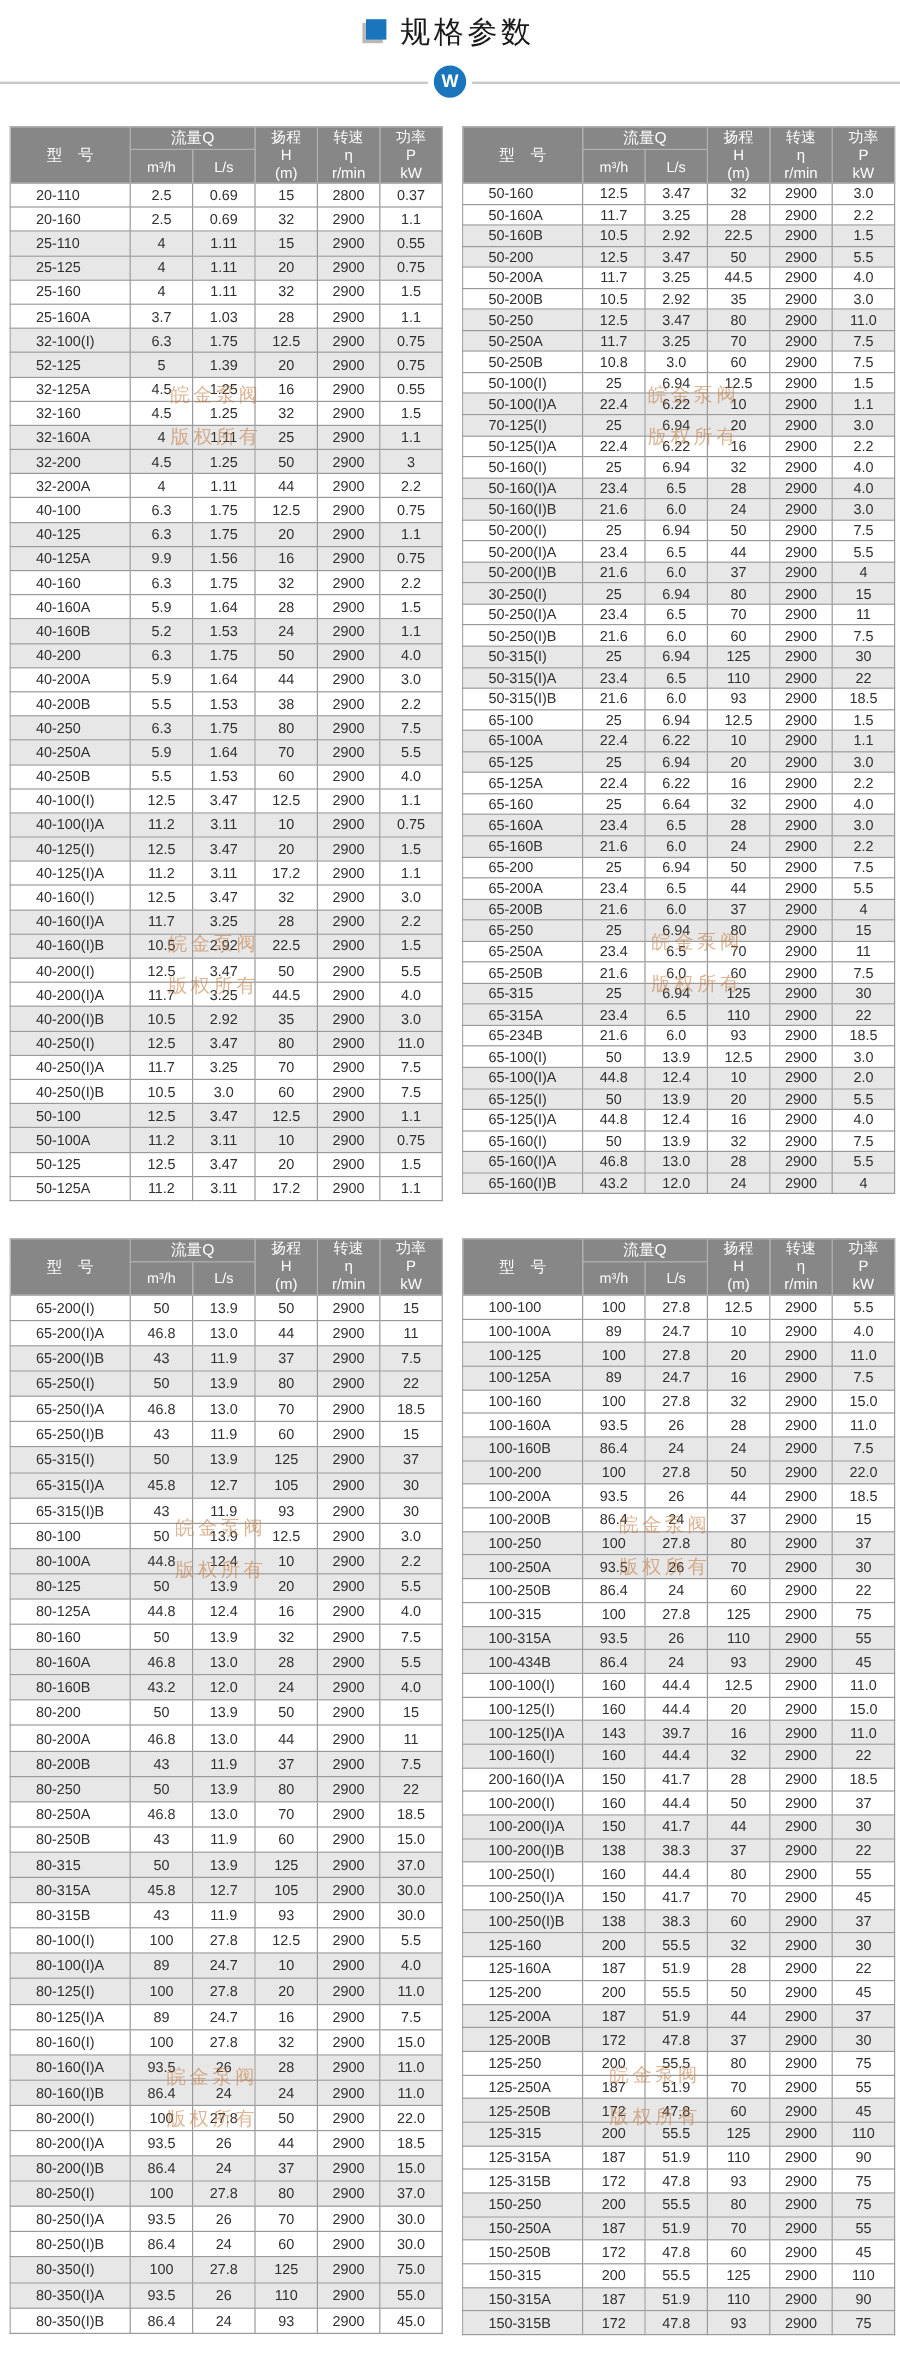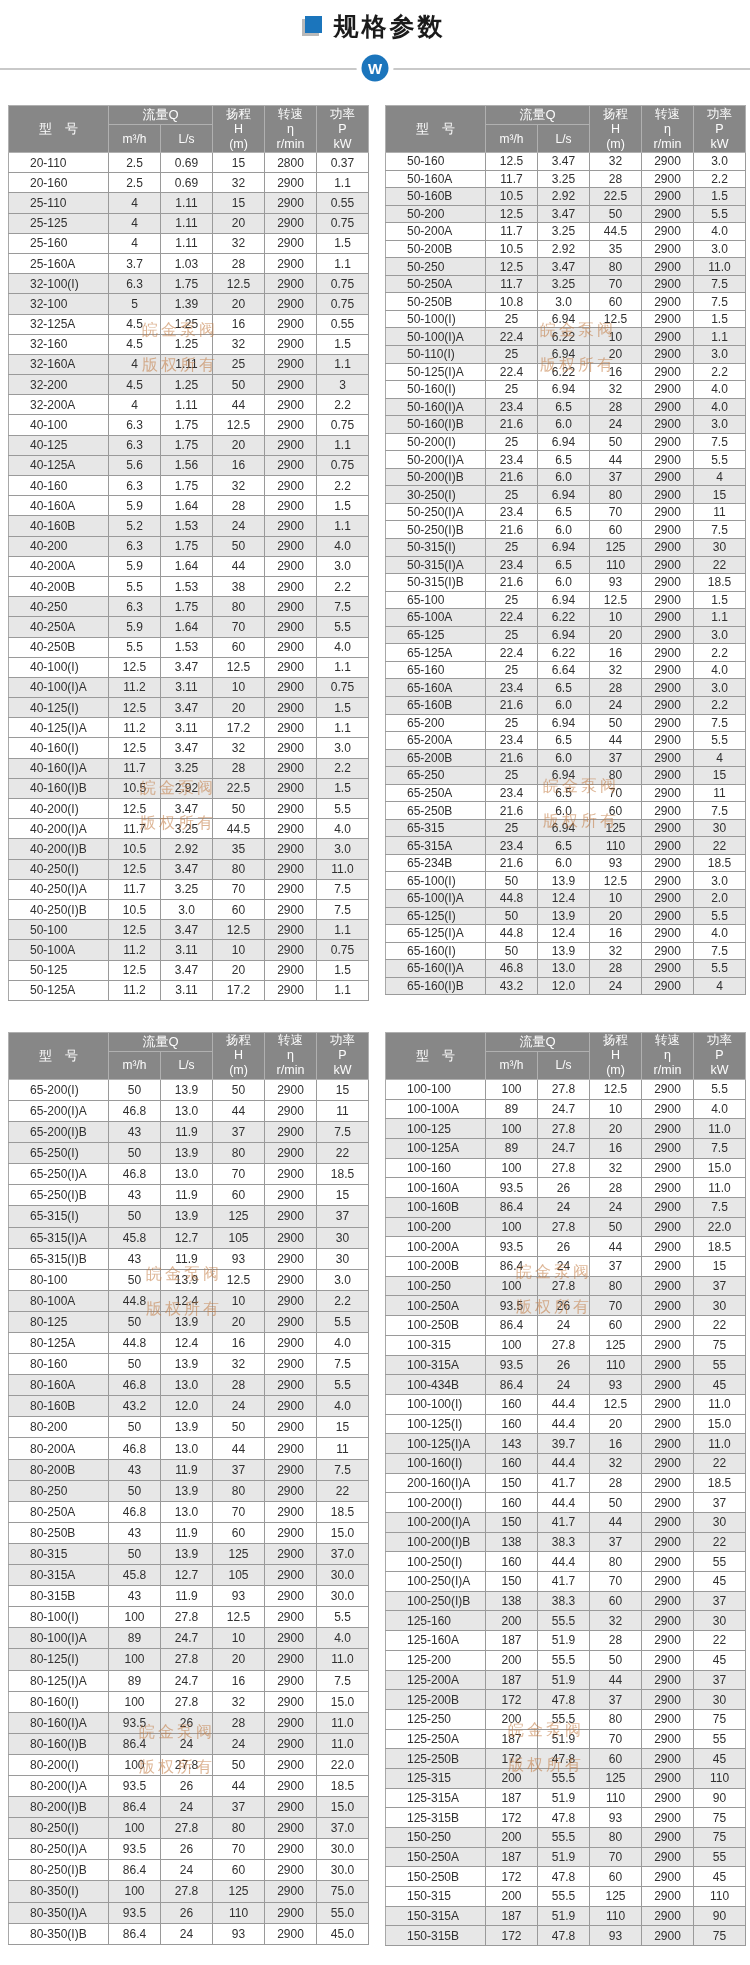--- a/index.html
+++ b/index.html
@@ -13,21 +13,21 @@
   }
   *{box-sizing:border-box;margin:0;padding:0;}
   html,body{background:#ffffff;}
   body{
     width:750px;height:1965px;overflow:hidden;position:relative;
     font-family:"Liberation Sans","DejaVu Sans",sans-serif;color:var(--text-dark);
   }
   .header-area{position:relative;height:105px;}
   .title-row{
     position:absolute;top:10px;left:0;width:100%;text-align:center;
-    font-size:25px;font-weight:bold;color:#1a1a1a;letter-spacing:3px;
+    font-size:25px;font-weight:normal;color:#1a1a1a;letter-spacing:3px;
   }
   .title-square{
     display:inline-block;width:17px;height:17px;background:var(--accent-blue);
     box-shadow:-3px 3px 0 #b9b9b9;margin-right:12px;vertical-align:2px;
   }
   .divider-line{position:absolute;top:68px;left:0;width:100%;height:0;border-top:2px solid #c9c9c9;}
   .divider-badge{
     position:absolute;top:68px;left:50%;transform:translate(-50%,-50%);
     width:27px;height:27px;border-radius:50%;background:var(--accent-blue);
     box-shadow:0 0 0 5px #ffffff;color:#fff;font-weight:bold;font-size:15px;
@@ -154,21 +154,21 @@
         </tr>
         <tr class="shade">
           <td class="model">32-100(I)</td>
           <td>6.3</td>
           <td>1.75</td>
           <td>12.5</td>
           <td>2900</td>
           <td>0.75</td>
         </tr>
         <tr class="shade">
-          <td class="model">32-100</td>
+          <td class="model">52-125</td>
           <td>5</td>
           <td>1.39</td>
           <td>20</td>
           <td>2900</td>
           <td>0.75</td>
         </tr>
         <tr>
           <td class="model">32-125A</td>
           <td>4.5</td>
           <td>1.25</td>
@@ -219,21 +219,21 @@
         <tr class="shade">
           <td class="model">40-125</td>
           <td>6.3</td>
           <td>1.75</td>
           <td>20</td>
           <td>2900</td>
           <td>1.1</td>
         </tr>
         <tr class="shade">
           <td class="model">40-125A</td>
-          <td>5.6</td>
+          <td>9.9</td>
           <td>1.56</td>
           <td>16</td>
           <td>2900</td>
           <td>0.75</td>
         </tr>
         <tr>
           <td class="model">40-160</td>
           <td>6.3</td>
           <td>1.75</td>
           <td>32</td>
@@ -554,21 +554,21 @@
         </tr>
         <tr class="shade">
           <td class="model">50-100(I)A</td>
           <td>22.4</td>
           <td>6.22</td>
           <td>10</td>
           <td>2900</td>
           <td>1.1</td>
         </tr>
         <tr class="shade">
-          <td class="model">50-110(I)</td>
+          <td class="model">70-125(I)</td>
           <td>25</td>
           <td>6.94</td>
           <td>20</td>
           <td>2900</td>
           <td>3.0</td>
         </tr>
         <tr>
           <td class="model">50-125(I)A</td>
           <td>22.4</td>
           <td>6.22</td>

